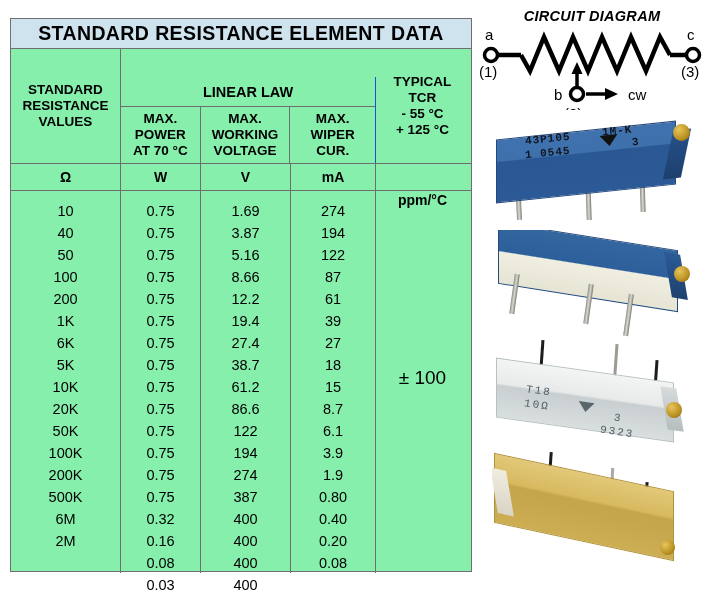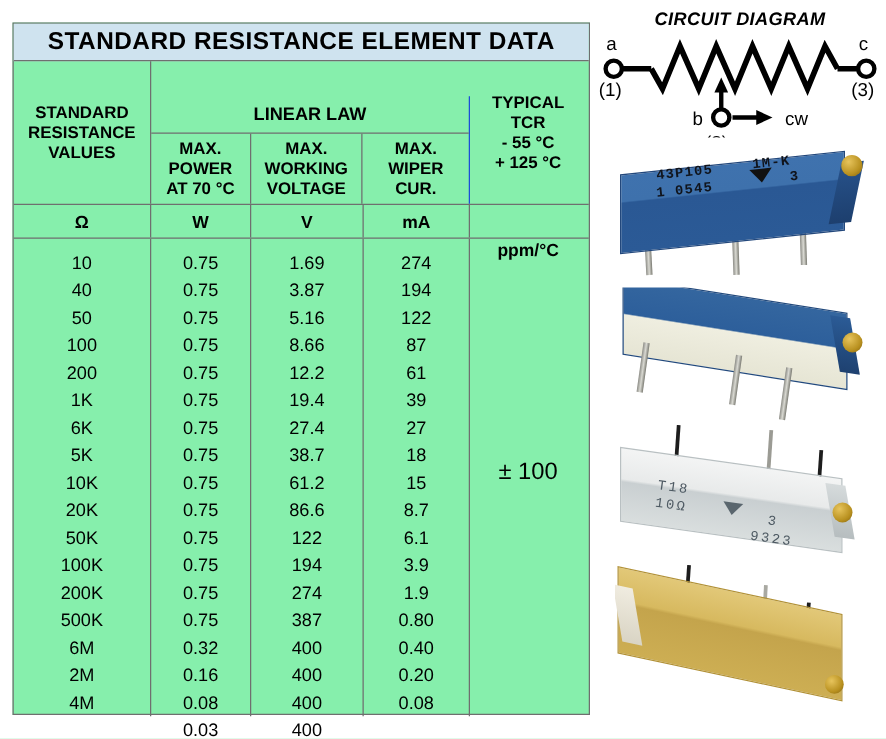--- a/index.html
+++ b/index.html
@@ -138,21 +138,20 @@
         <div class="cell">6K</div>
         <div class="cell">5K</div>
         <div class="cell">10K</div>
         <div class="cell">20K</div>
         <div class="cell">50K</div>
         <div class="cell">100K</div>
         <div class="cell">200K</div>
         <div class="cell">500K</div>
         <div class="cell">6M</div>
         <div class="cell">2M</div>
-        <div class="cell">4M</div>
       </div>
     <div class="bcol c1" id="col-power">
         <div class="cell">0.75</div>
         <div class="cell">0.75</div>
         <div class="cell">0.75</div>
         <div class="cell">0.75</div>
         <div class="cell">0.75</div>
         <div class="cell">0.75</div>
         <div class="cell">0.75</div>
         <div class="cell">0.75</div>

